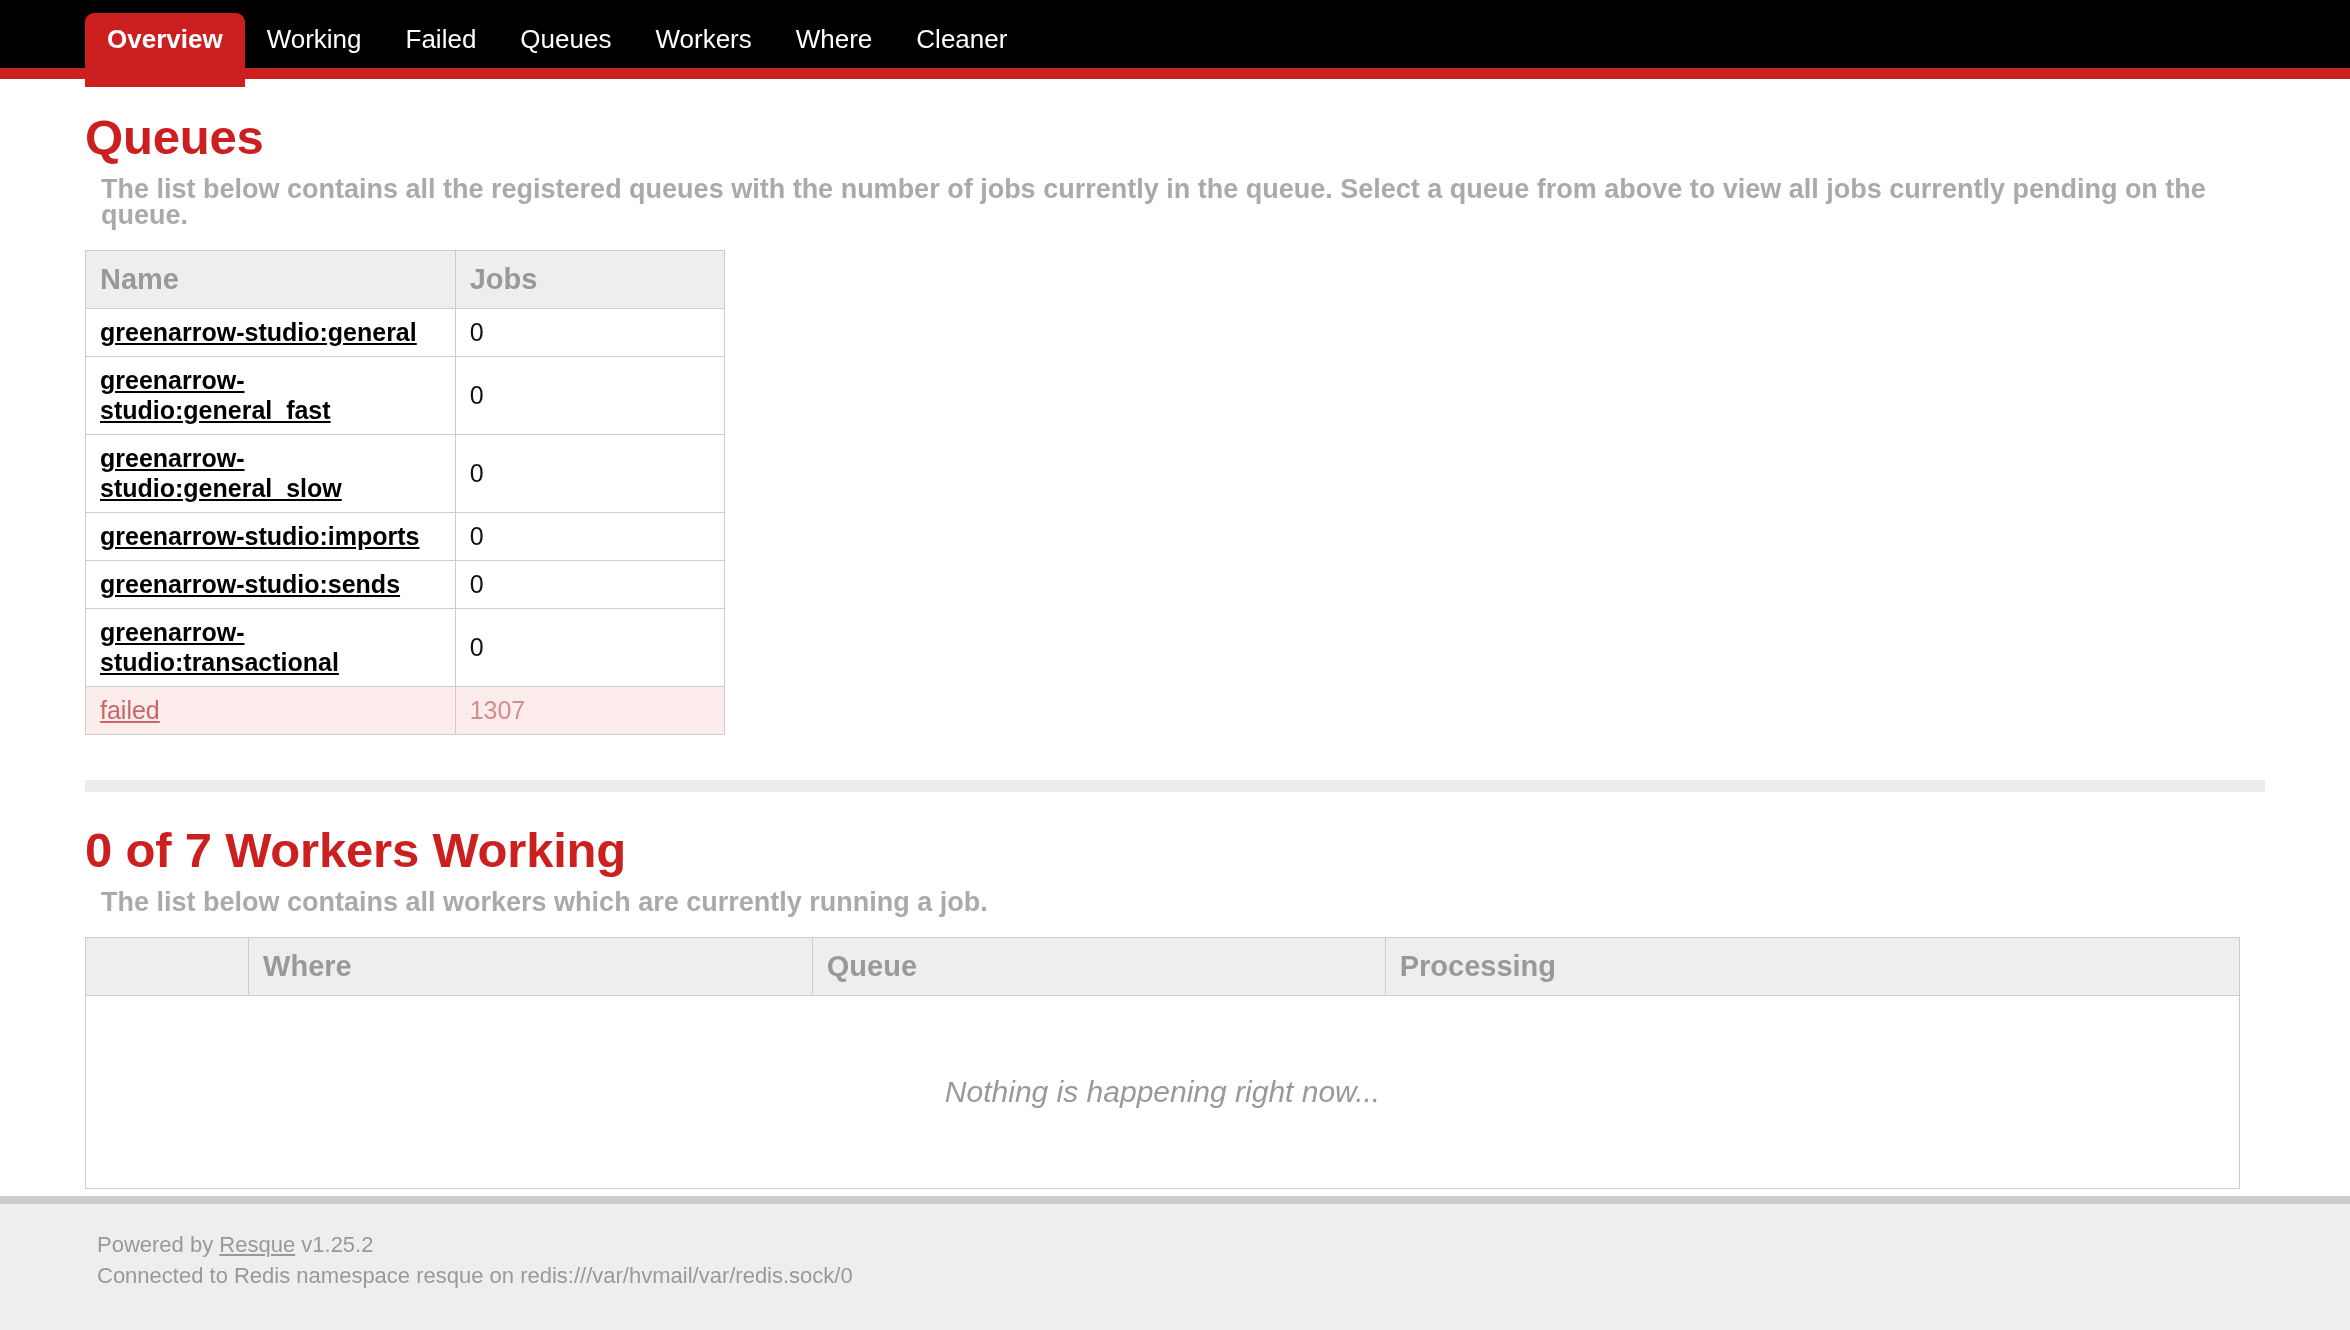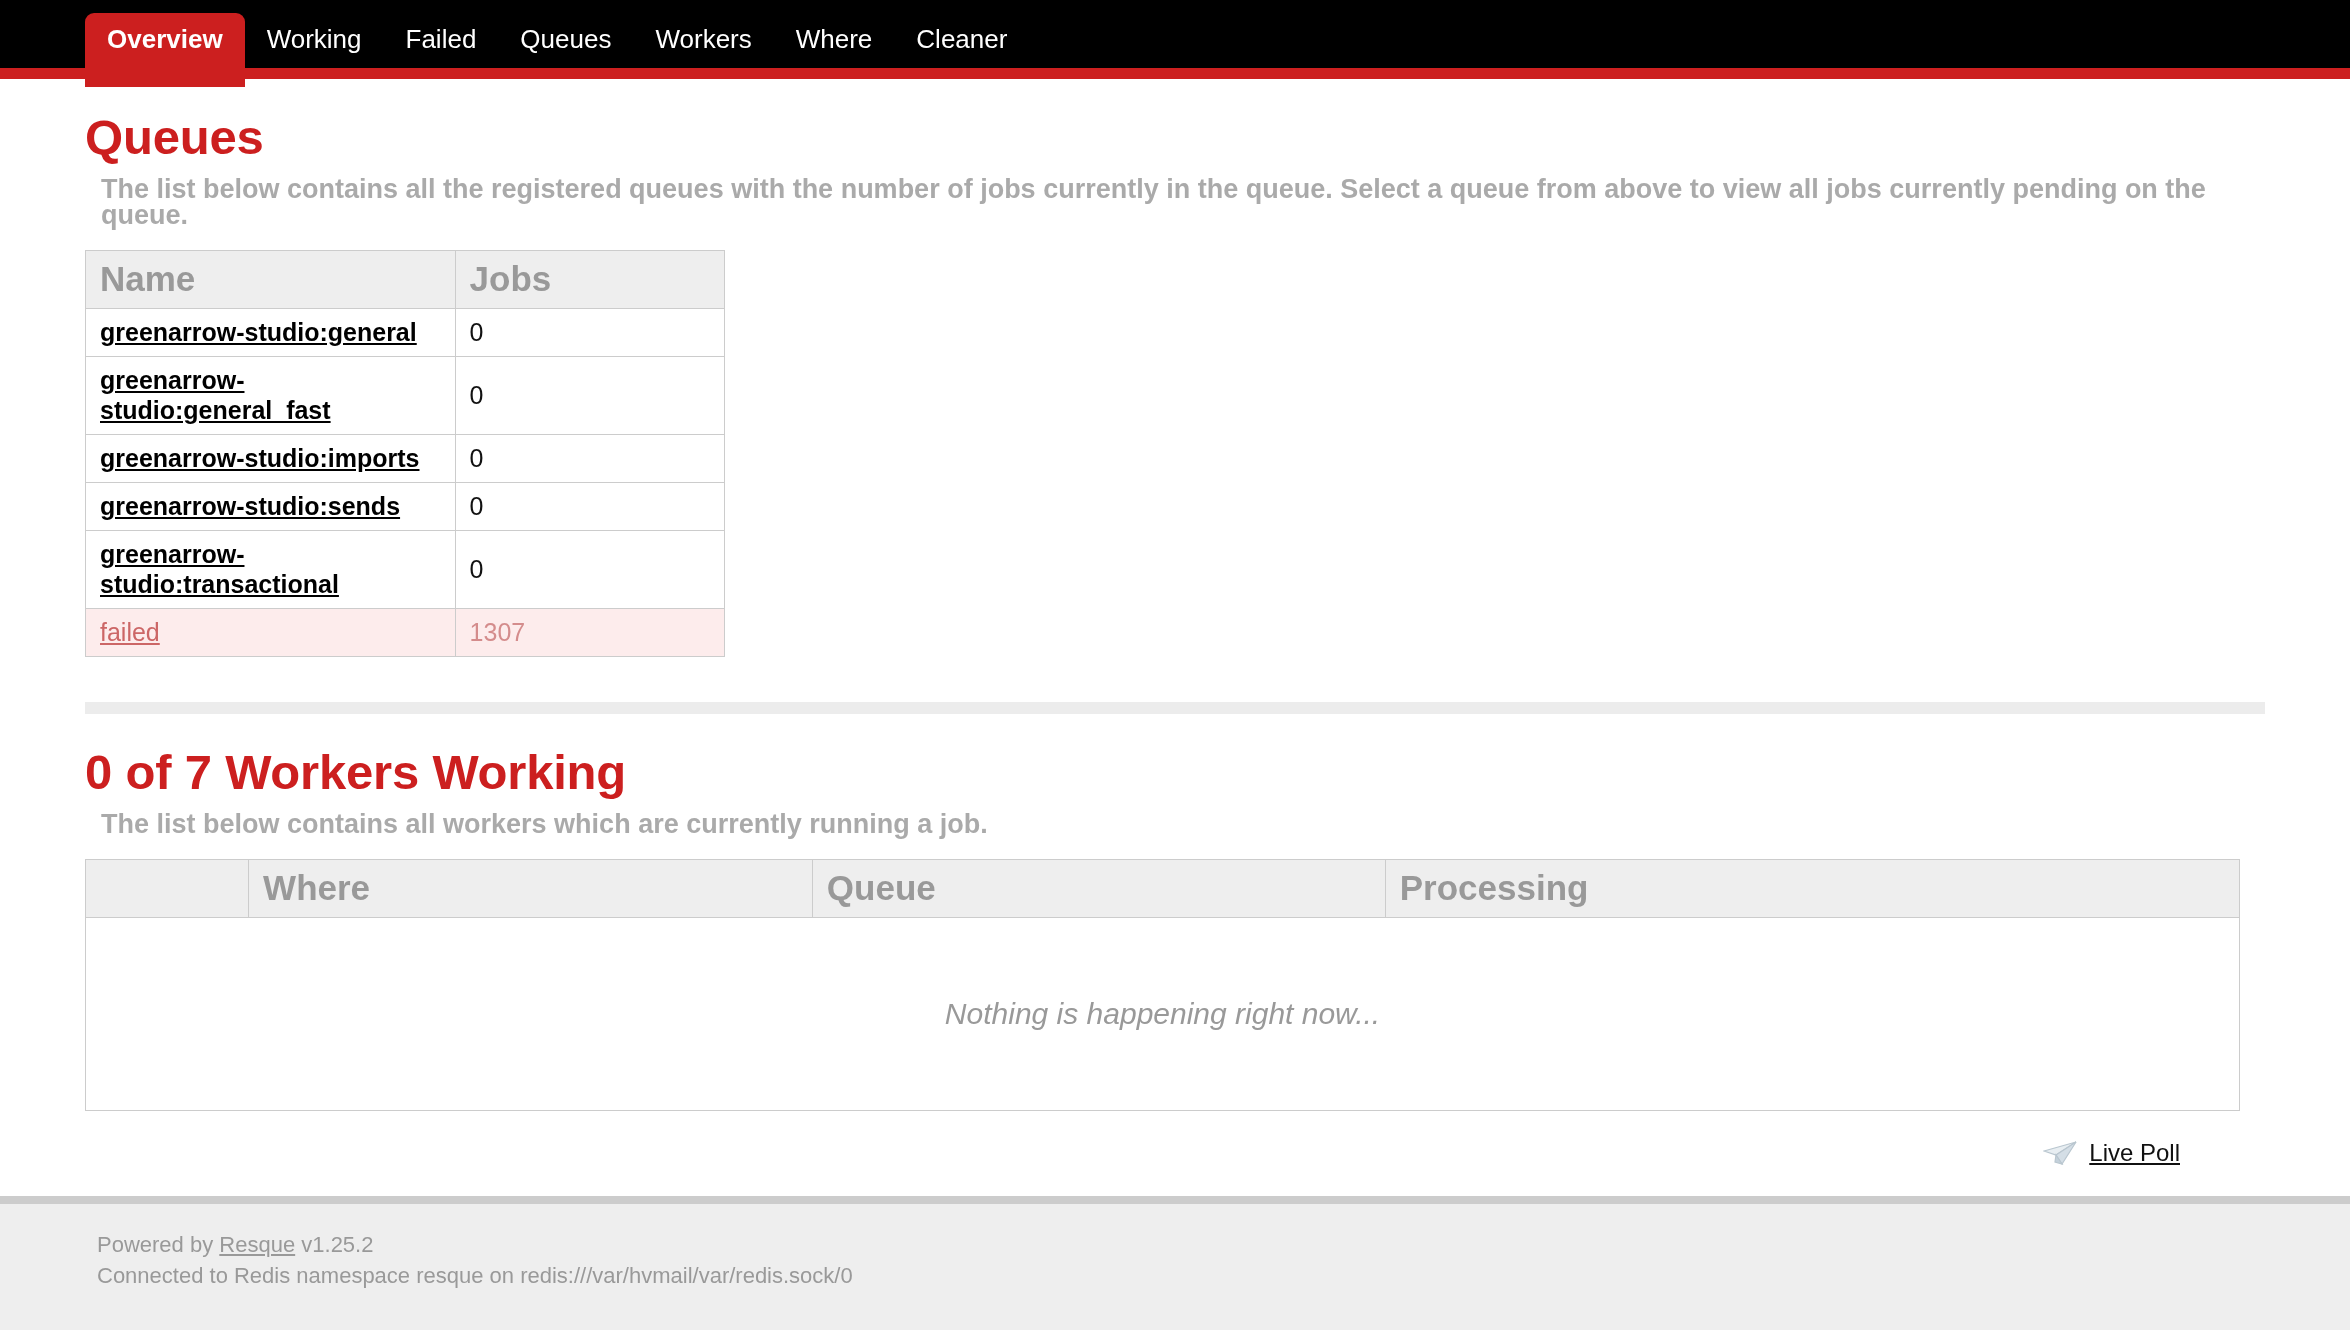--- a/index.html
+++ b/index.html
@@ -68,21 +68,21 @@
 
   
   table.grid {
     border-collapse: collapse;
     margin-top: 22px;
     background: #ffffff;
   }
   table.grid th {
     background: #eeeeee;
     color: #999999;
-    font-size: 35px;
+    font-size: 29px;
     font-weight: bold;
     text-align: left;
     padding: 12px 14px 13px 14px;
     border: 1px solid #cccccc;
     line-height: 32px;
   }
   table.grid td {
     border: 1px solid #cccccc;
     padding: 8px 14px 9px 14px;
     font-size: 25px;
@@ -196,20 +196,24 @@
           <th class="col-jobs">Jobs</th>
         </tr>
       </thead>
       <tbody id="queues-body">
           <tr>
             <td class="col-name"><a href="#" class="qname">greenarrow-studio:general</a></td>
             <td class="col-jobs">0</td>
           </tr>
           <tr>
             <td class="col-name"><a href="#" class="qname">greenarrow-studio:general_fast</a></td>
+            <td class="col-jobs">0</td>
+          </tr>
+          <tr>
+            <td class="col-name"><a href="#" class="qname">greenarrow-studio:general_slow</a></td>
             <td class="col-jobs">0</td>
           </tr>
           <tr>
             <td class="col-name"><a href="#" class="qname">greenarrow-studio:imports</a></td>
             <td class="col-jobs">0</td>
           </tr>
           <tr>
             <td class="col-name"><a href="#" class="qname">greenarrow-studio:sends</a></td>
             <td class="col-jobs">0</td>
           </tr>

